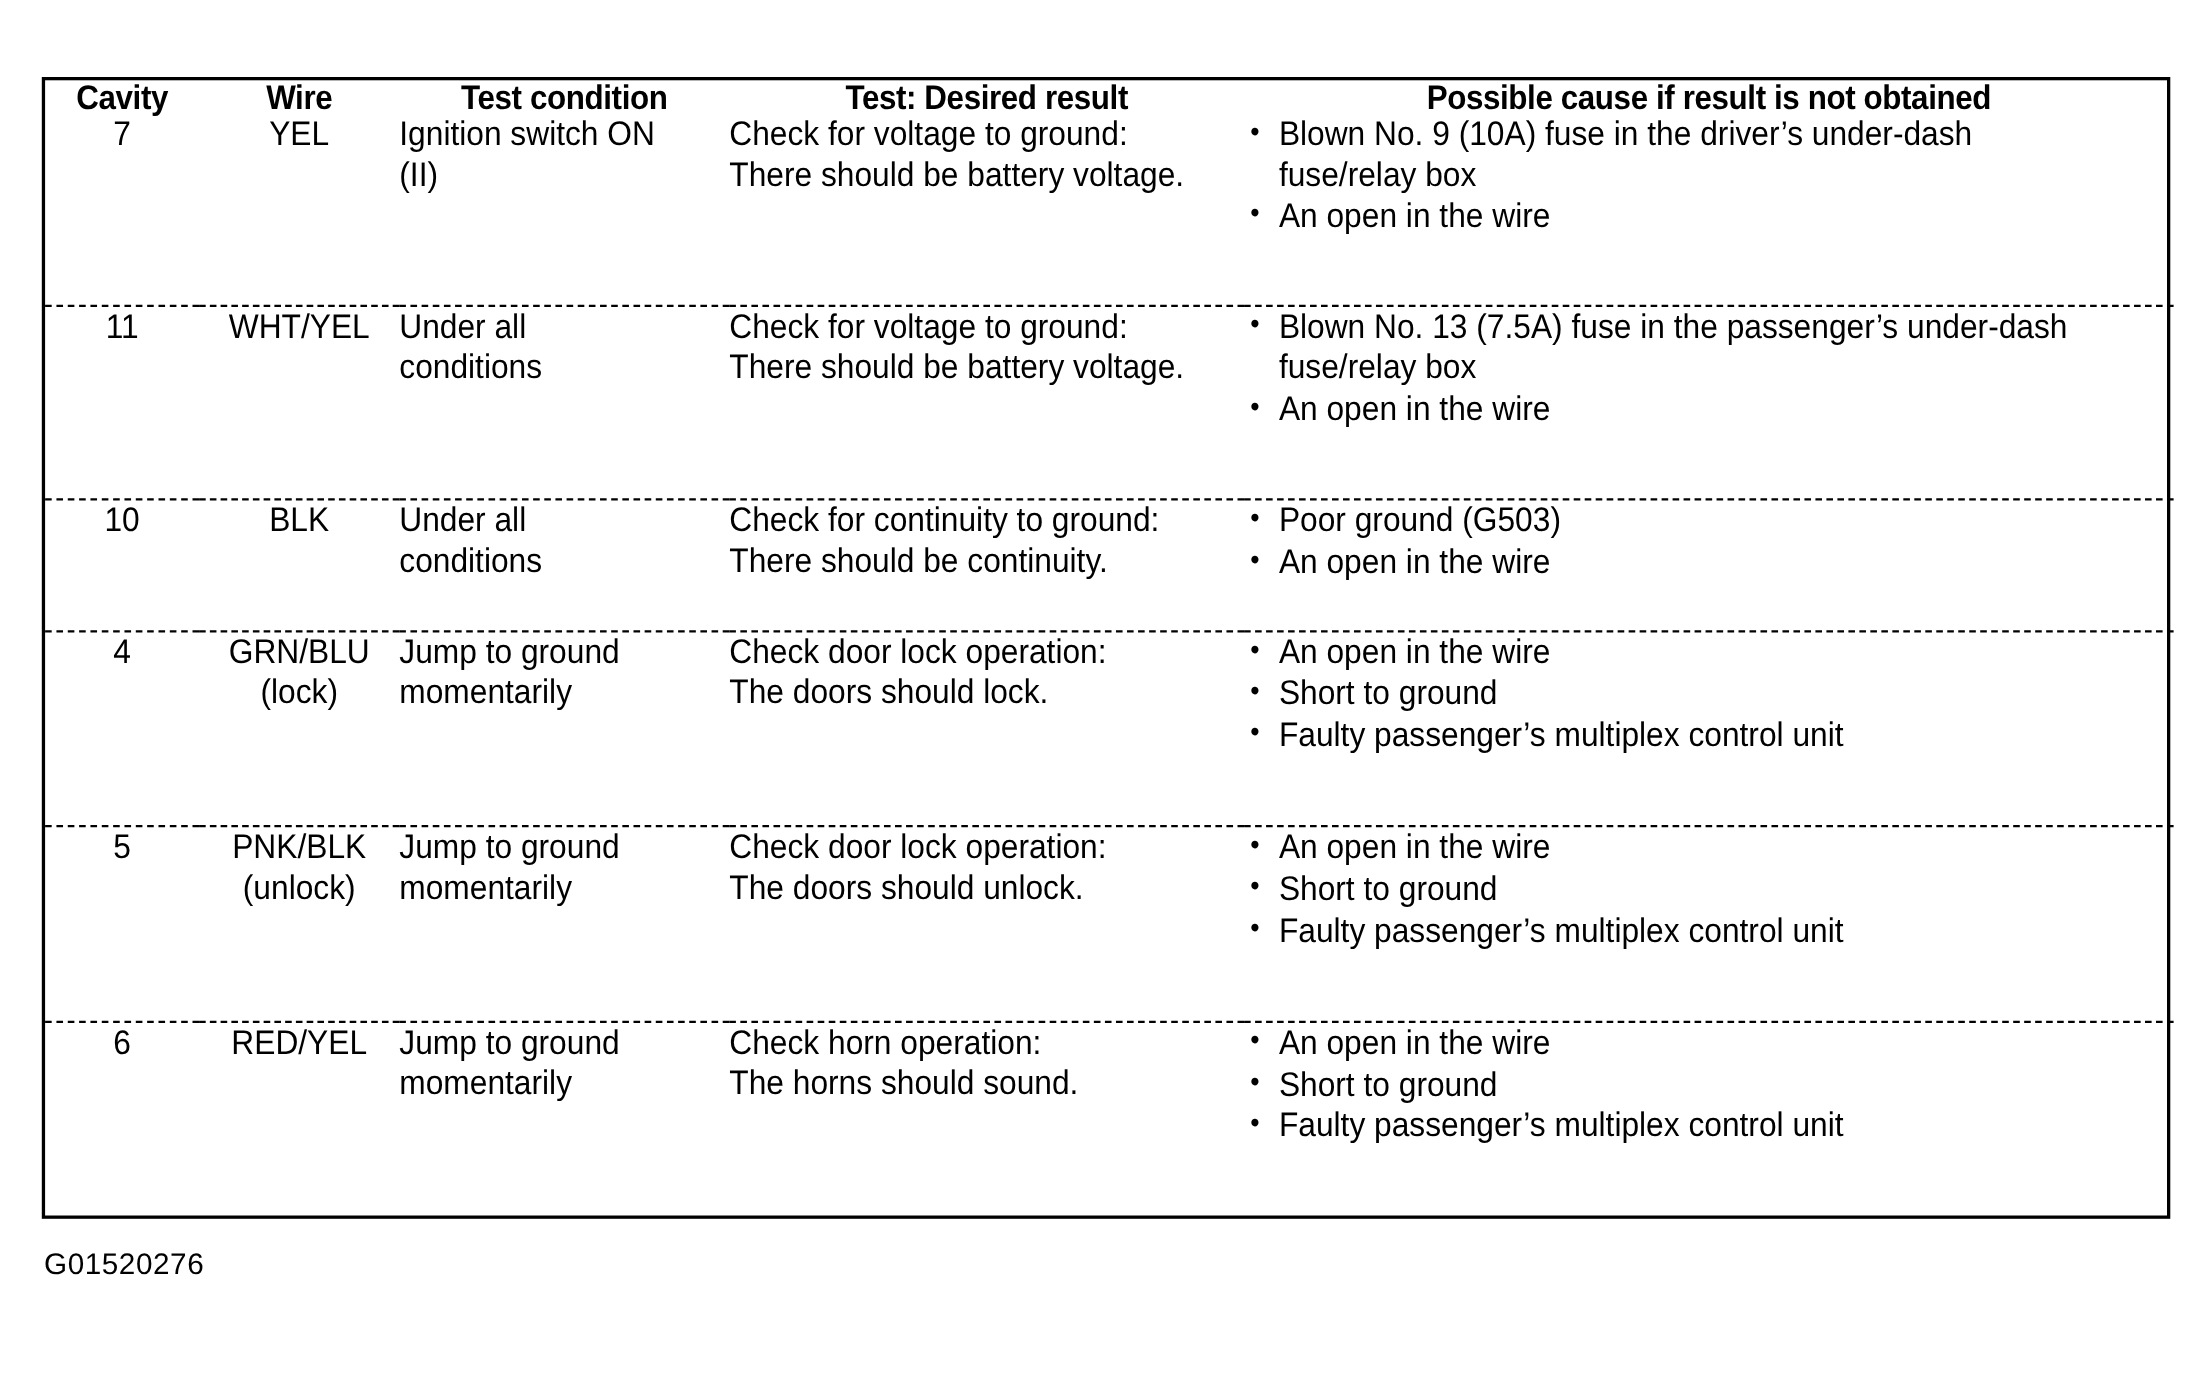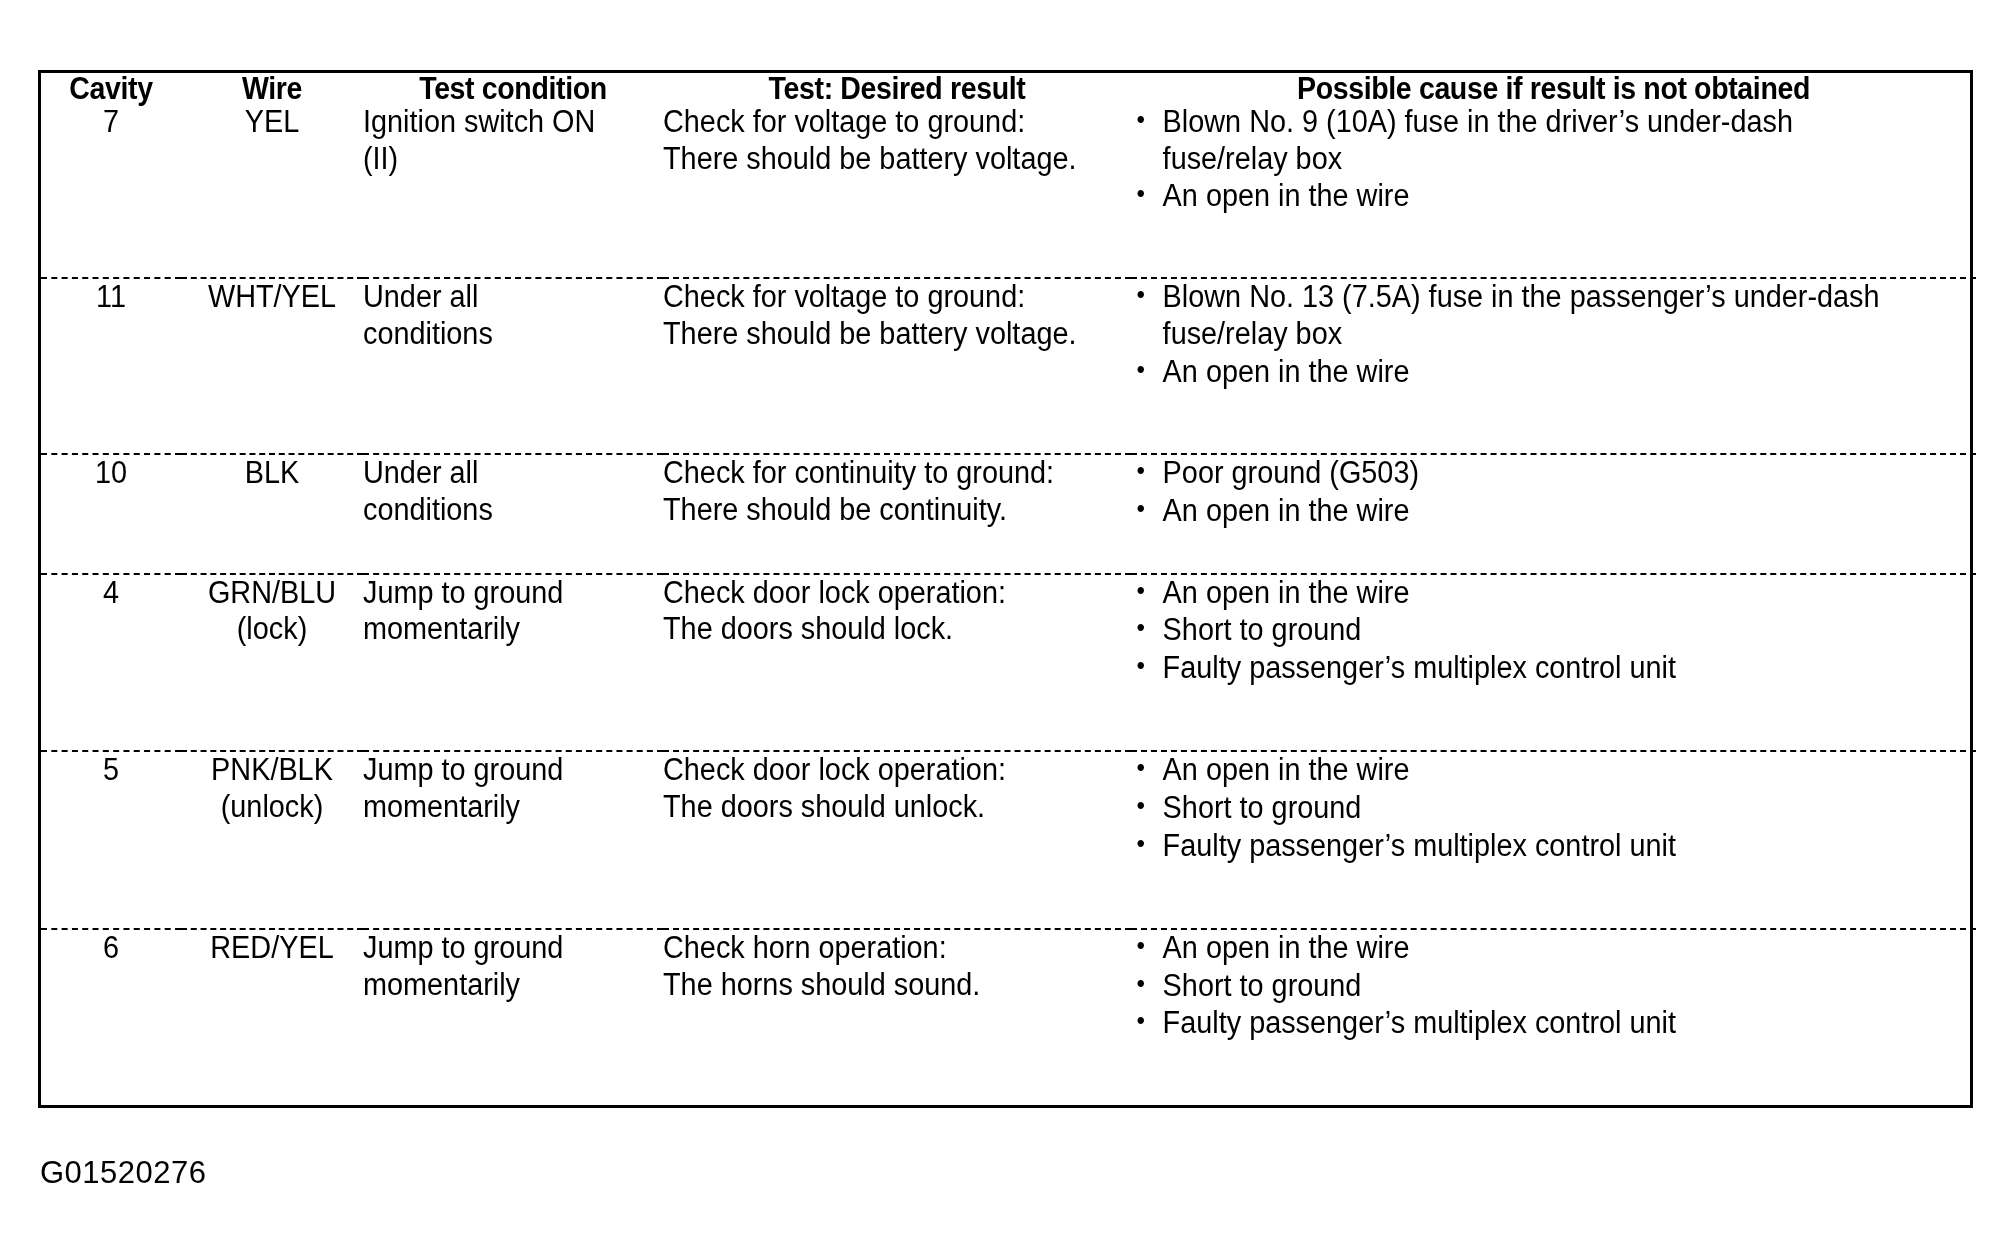--- a/index.html
+++ b/index.html
@@ -125,24 +125,23 @@
     top: -1px;
     font-size: 26px;
     line-height: 1.30;
   }
 
   
   .fig-code {
     position: absolute;
     left: 40px;
     top: 1134px;
-    font-size: 31px;
+    font-size: 27px;
     letter-spacing: 0.5px;
     font-family: "Liberation Sans", "DejaVu Sans", sans-serif;
-    margin-top: 21px;
   }
 </style>
 </head>
 <body>
 
 <div class="page">
 
   <div class="table-wrap">
     <table class="spec">
       <colgroup>

